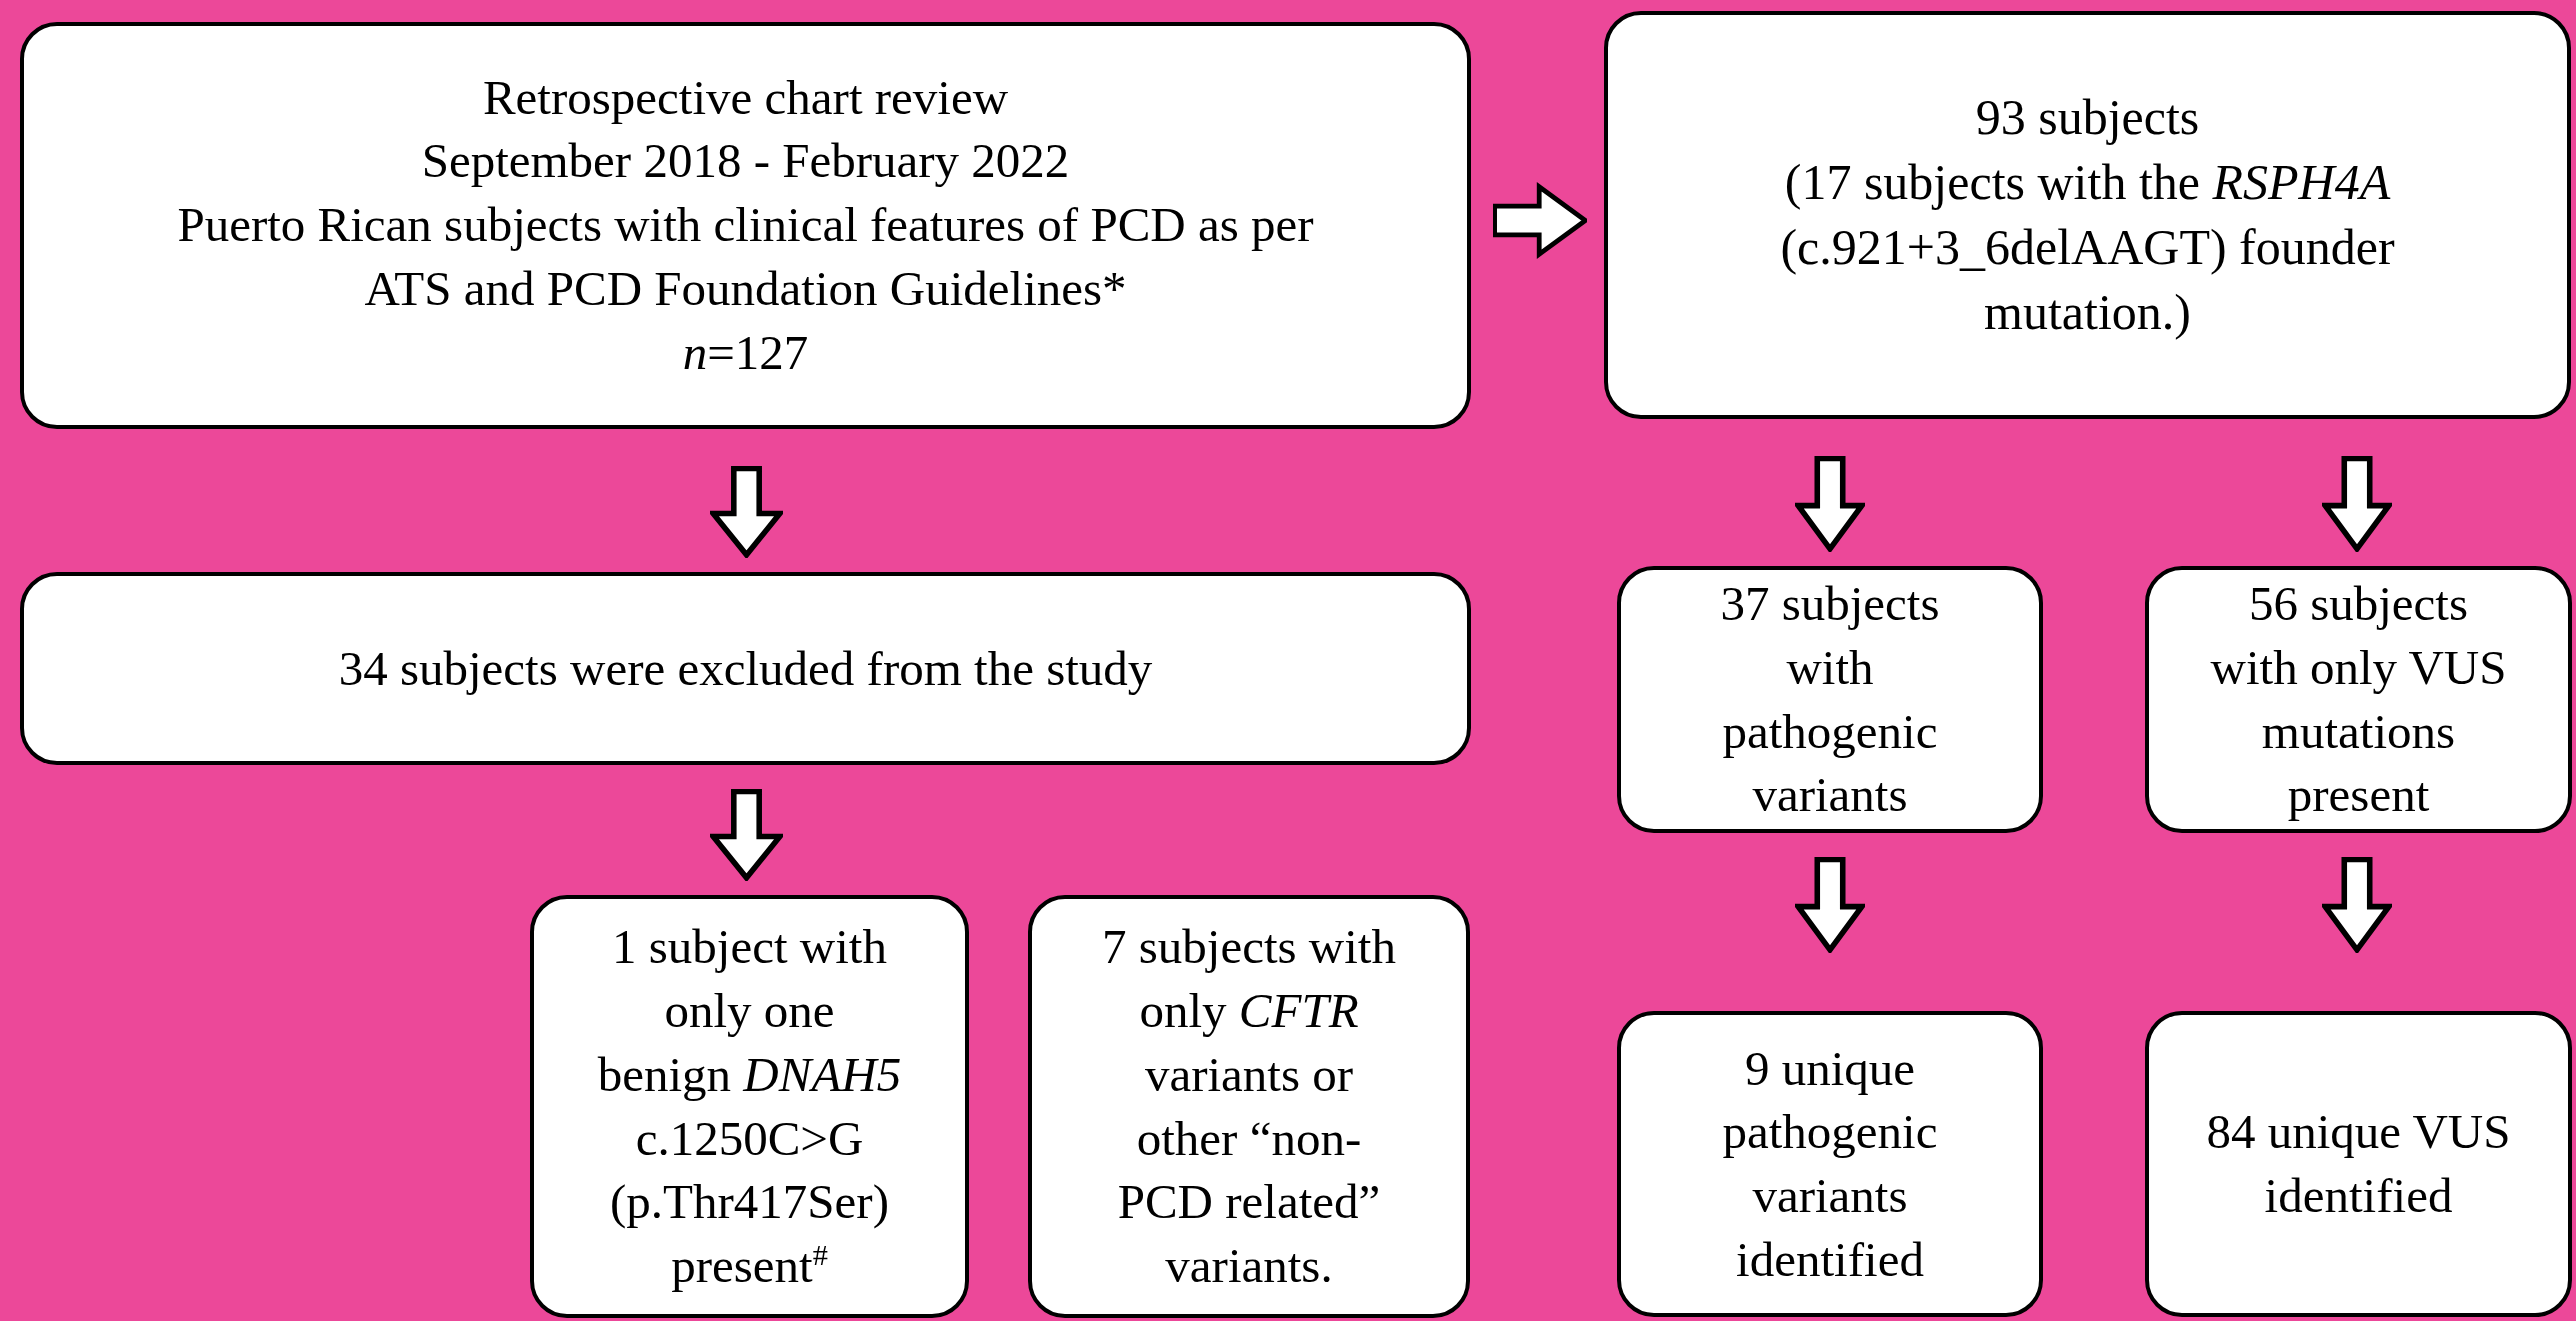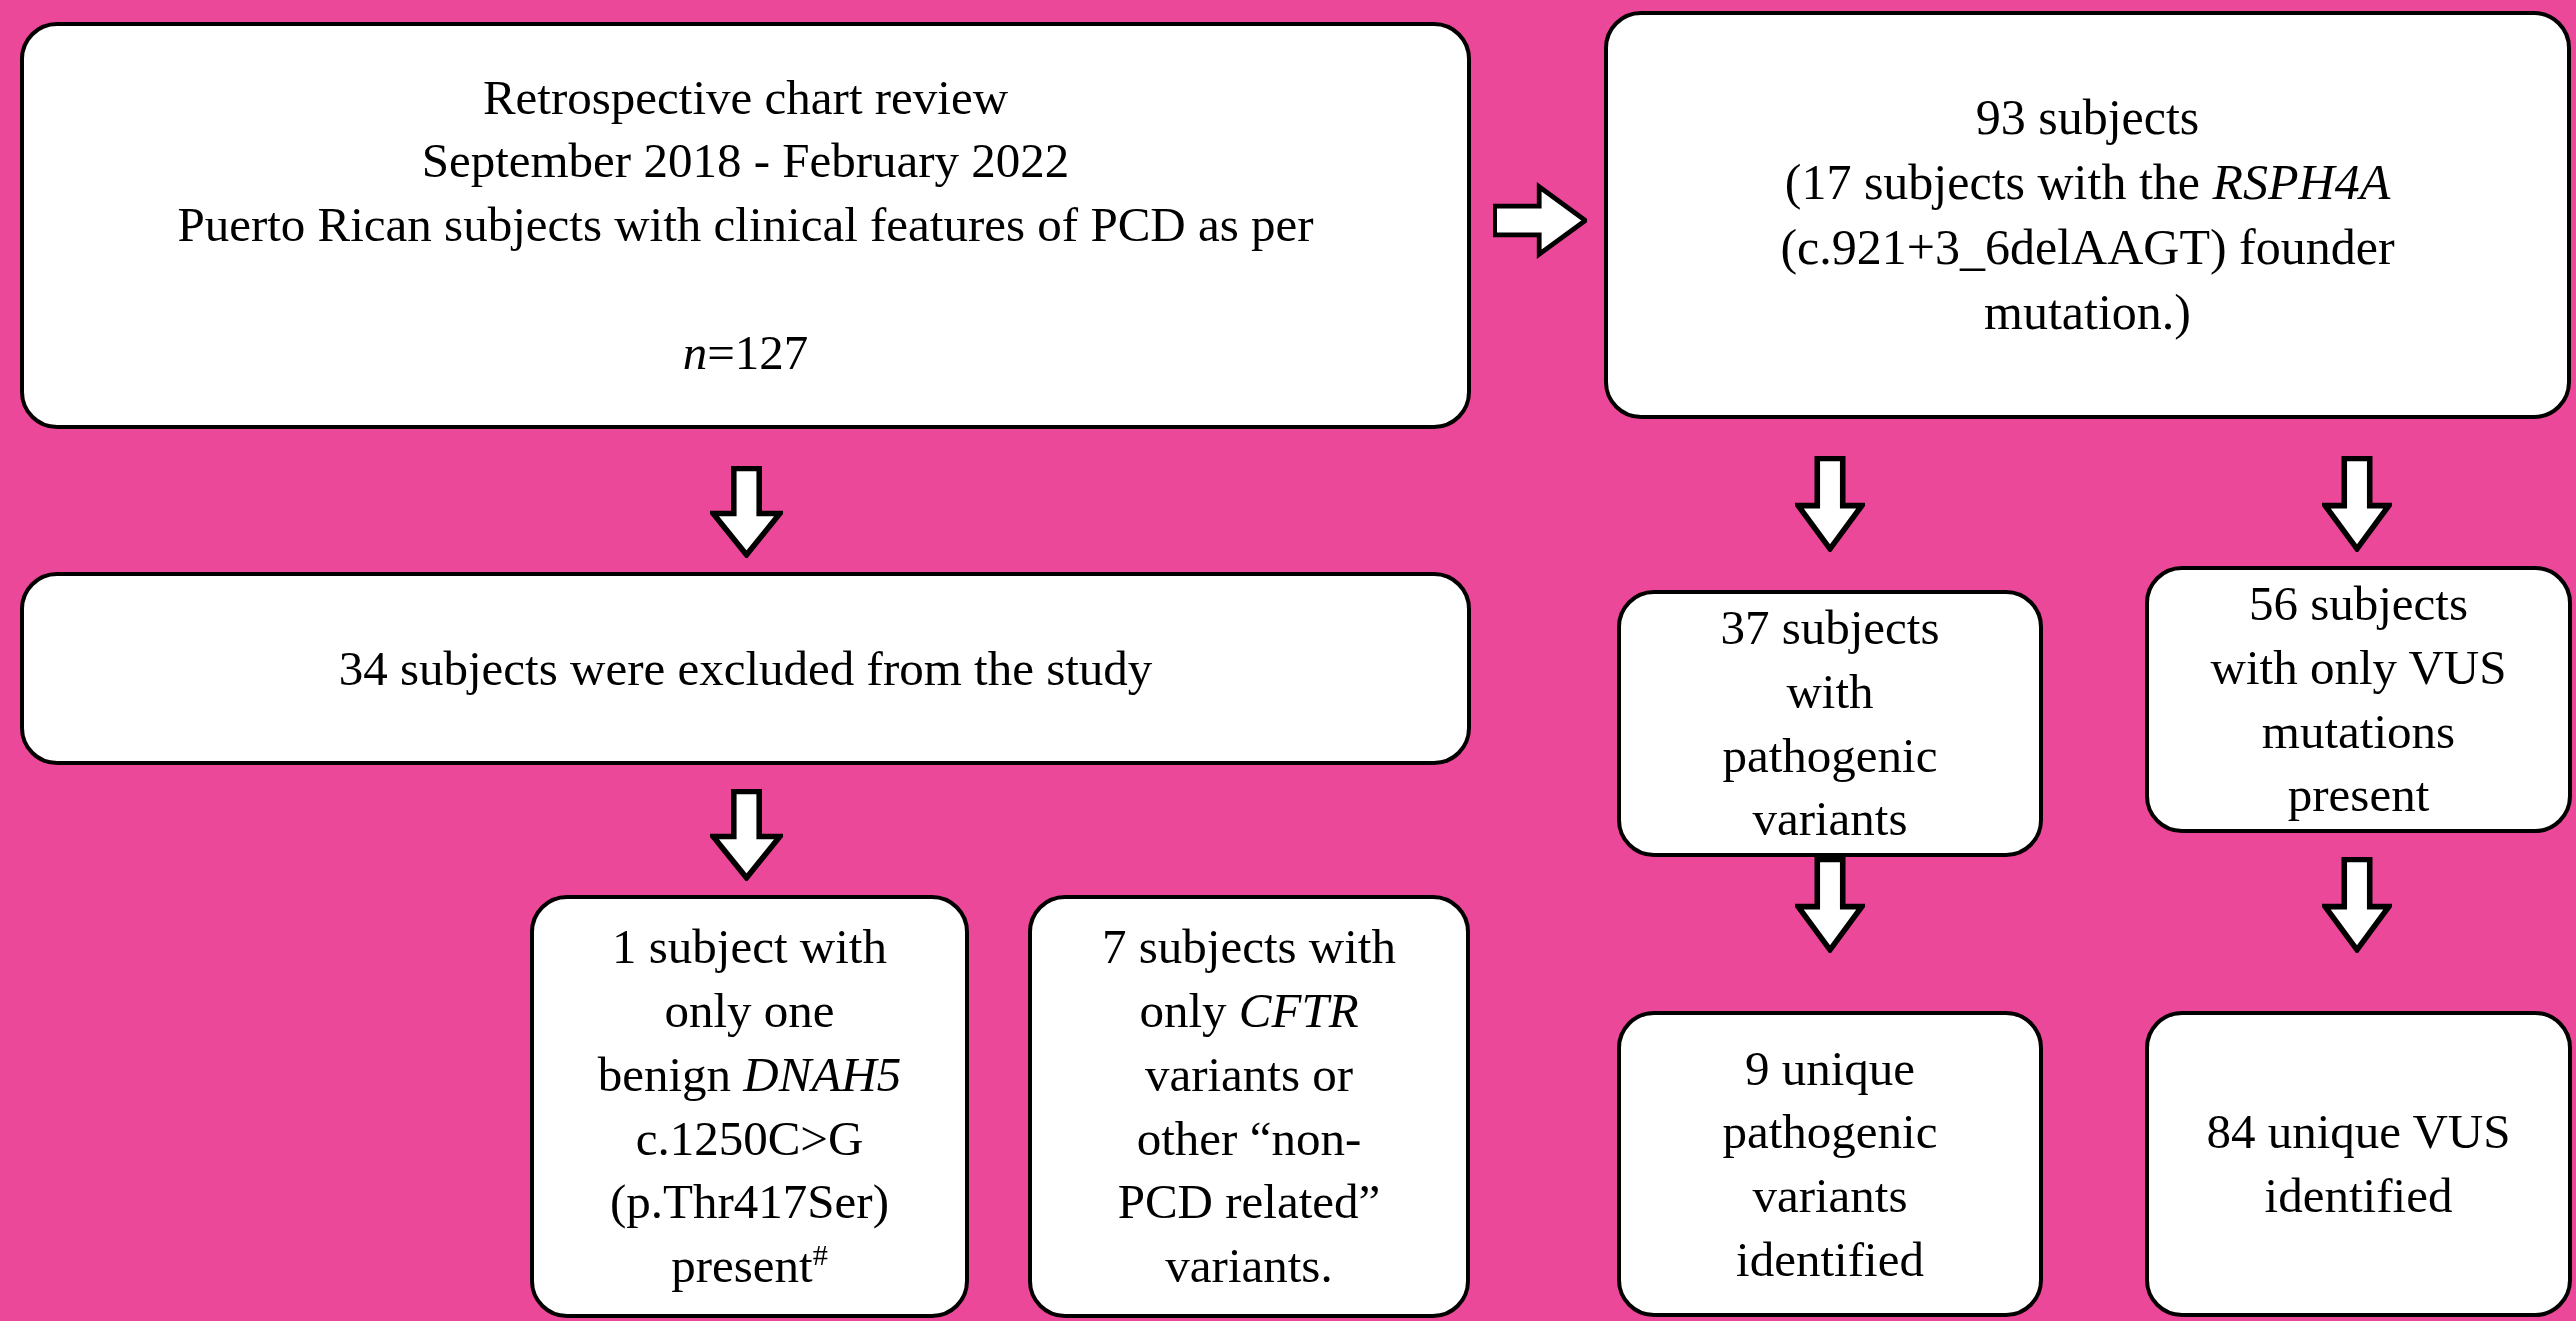--- a/index.html
+++ b/index.html
@@ -40,21 +40,21 @@
     box-sizing: border-box;
     white-space: pre-line;
   }
   .node i { font-style: italic; }
   sup { font-size: 0.62em; vertical-align: super; line-height: 0; }
 
   
   #n-intake      { left: 20px;   top: 21.5px;   width: 1451px; height: 407px; font-size: 49px; }
   #n-cohort      { left: 1604px; top: 11px;   width: 967px; height: 408px; font-size: 50px; }
   #n-excluded    { left: 20px;   top: 572px;  width: 1451px; height: 193px; font-size: 49px; }
-  #n-pathogenic  { left: 1617px; top: 566px;  width: 426px;  height: 267px; font-size: 49px; margin-top: 24px; }
+  #n-pathogenic  { left: 1617px; top: 566px;  width: 426px;  height: 267px; font-size: 49px; }
   #n-vus         { left: 2145px; top: 566px;  width: 427px;  height: 267px; font-size: 49px; }
   #n-negative    { left: 20px;   top: 895px; width: 442px;  height: 423px; font-size: 49px; }
   #n-dnah5       { left: 530px;  top: 895px; width: 439px;  height: 423px; font-size: 49px; }
   #n-cftr        { left: 1028px; top: 895px; width: 442px;  height: 423px; font-size: 49px; }
   #n-uniq-path   { left: 1617px; top: 1011px; width: 426px;  height: 306px; font-size: 49px; }
   #n-uniq-vus    { left: 2145px; top: 1011px; width: 427px;  height: 306px; font-size: 49px; align-items: center; }
 
   
   .arrow {
     position: absolute;
@@ -68,21 +68,21 @@
   #a-cohort-vus      { left: 2322px; top: 456px;  width: 70px;  height: 96px; }
   #a-path-uniq       { left: 1795px; top: 857px; width: 70px;  height: 96px; }
   #a-vus-uniq        { left: 2322px; top: 857px; width: 70px;  height: 96px; }
 </style>
 </head>
 <body>
 
 <div id="flowchart">
 
   <div class="node" id="n-intake">
-    <span class="txt"><span>Retrospective chart review</span><br><span>September 2018 - February 2022</span><br><span>Puerto Rican subjects with clinical features of PCD as per</span><br><br><i>n</i>=<span>127</span></span>
+    <span class="txt"><span>Retrospective chart review</span><br><span>September 2018 - February 2022</span><br><span>Puerto Rican subjects with clinical features of PCD as per</span><br><span>ATS and PCD Foundation Guidelines*</span><br><i>n</i>=<span>127</span></span>
   </div>
 
   <div class="node" id="n-cohort">
     <span class="txt"><span>93 subjects</span><br>(17 subjects with the <i>RSPH4A</i><br>(<span>c.921+3_6delAAGT</span>) founder<br><span>mutation.)</span></span>
   </div>
 
   <div class="node" id="n-excluded">
     <span class="txt">34 subjects were excluded from the study</span>
   </div>
 

